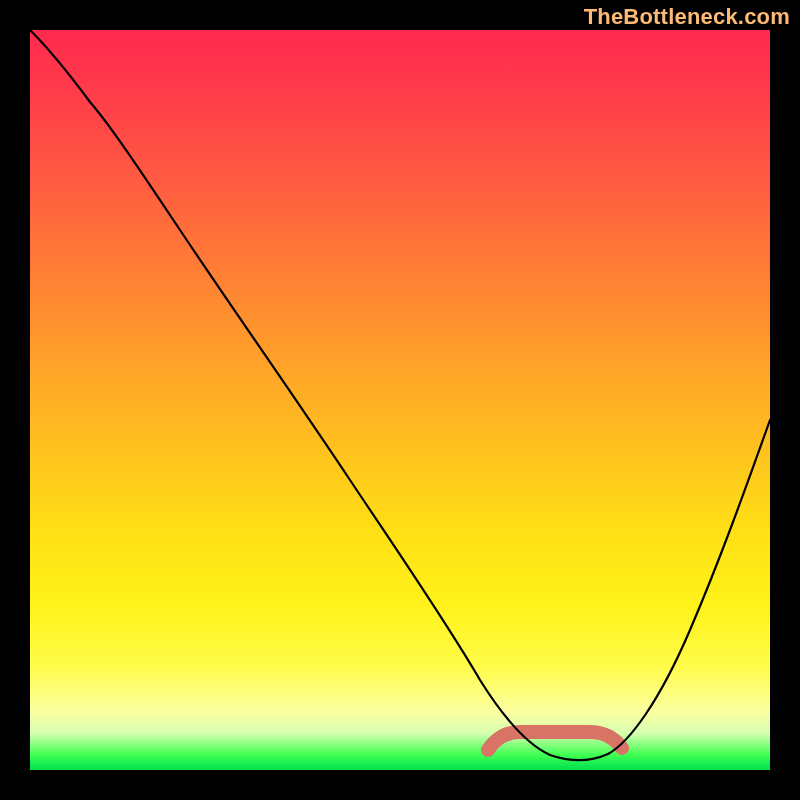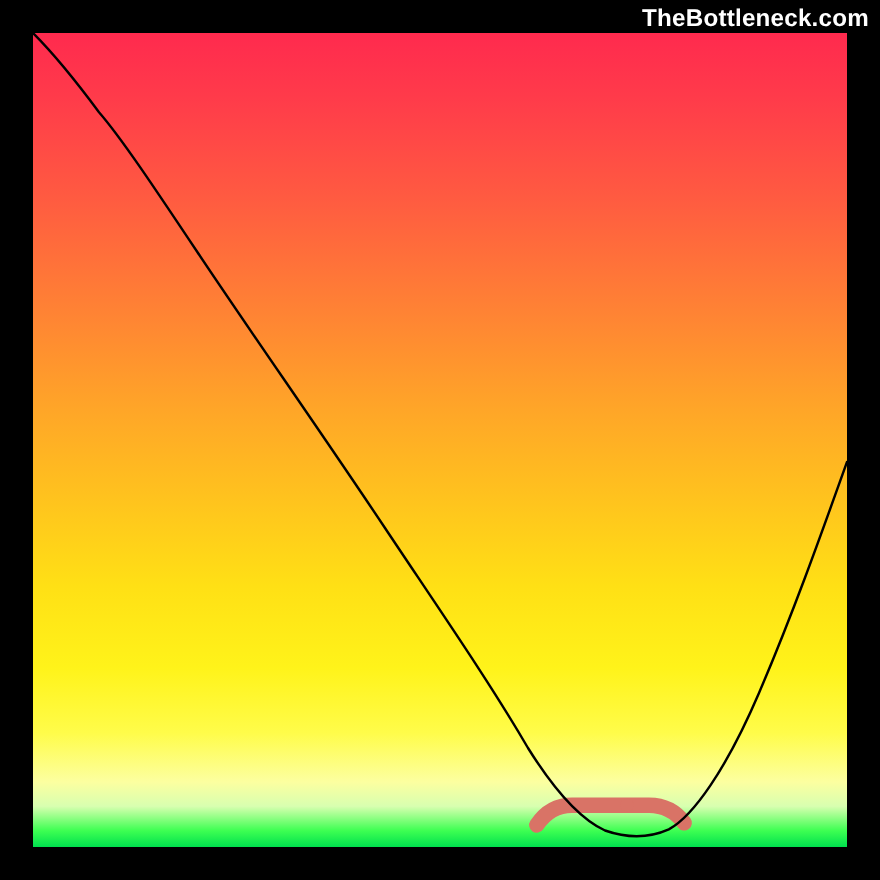--- a/index.html
+++ b/index.html
@@ -14,21 +14,21 @@
   .frame {
     position: relative;
     width: 800px;
     height: 800px;
     background: #000;
   }
   .watermark {
     position: absolute;
     top: 4px;
     right: 10px;
-    color: #ffffff;
+    color: #fdba74;
     font-size: 22px;
     font-weight: 600;
     letter-spacing: 0.2px;
     z-index: 5;
   }
   .plot-area {
     position: absolute;
     left: 30px;
     top: 30px;
     width: 740px;

